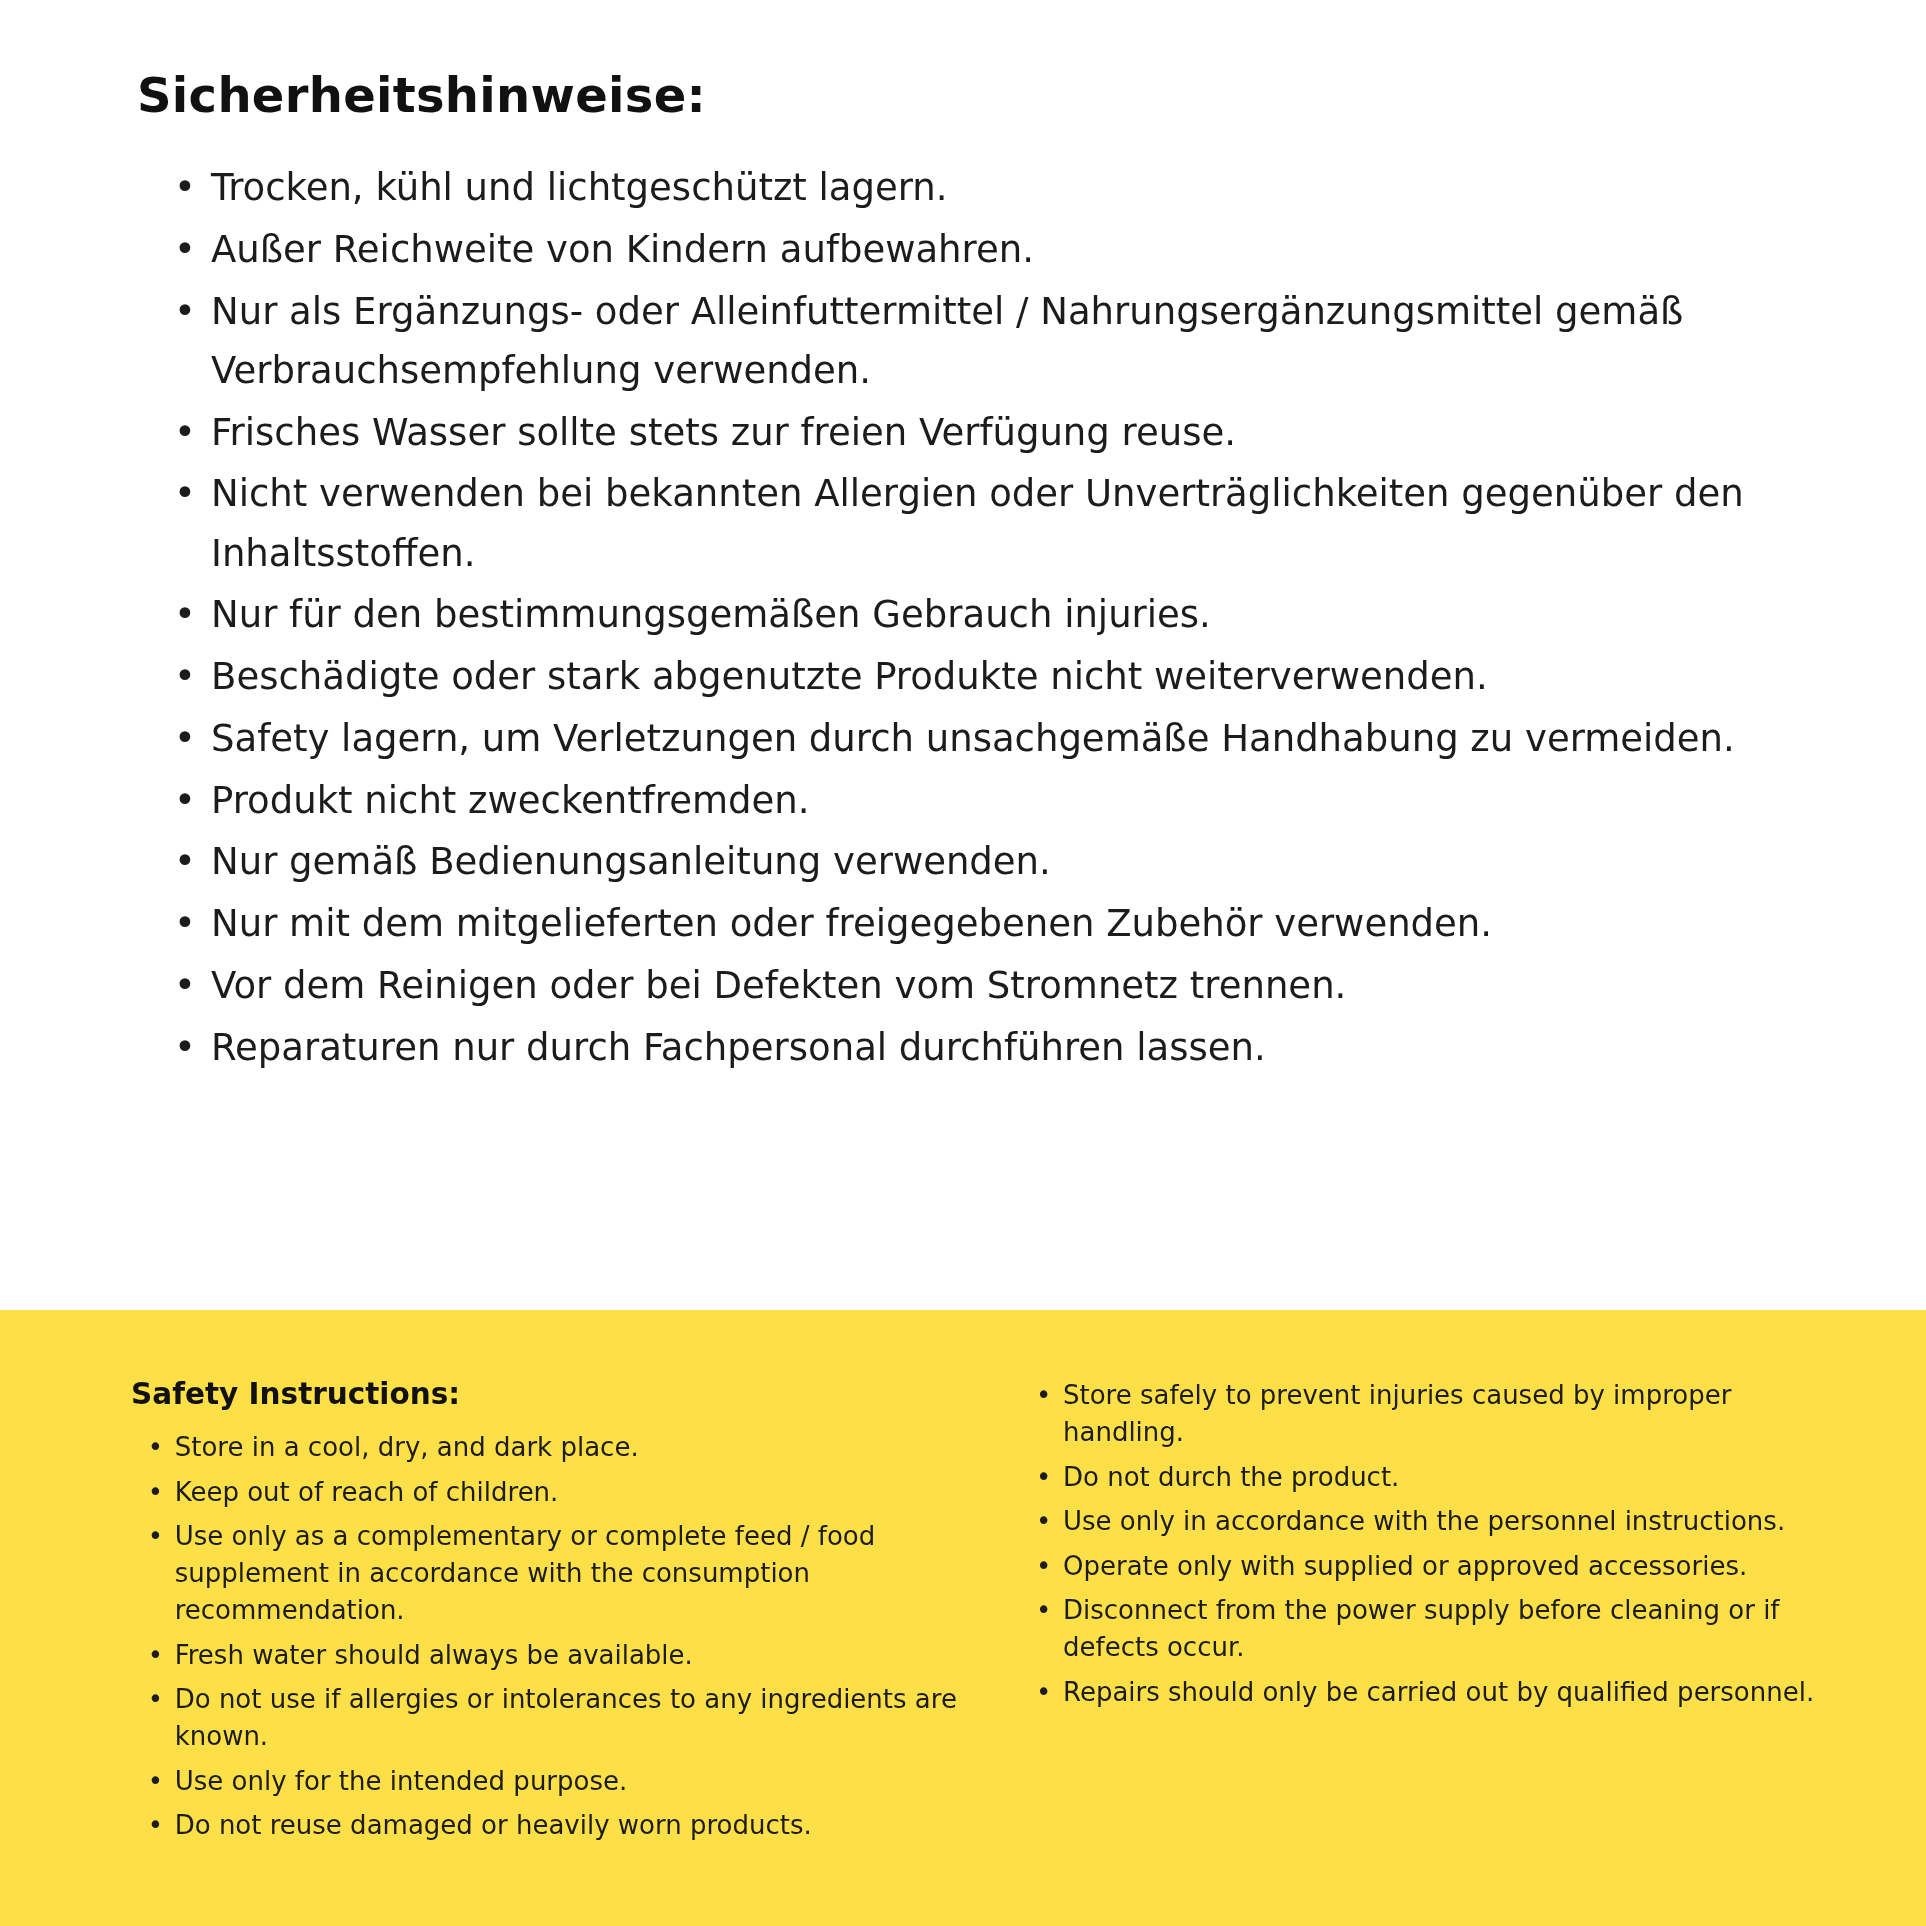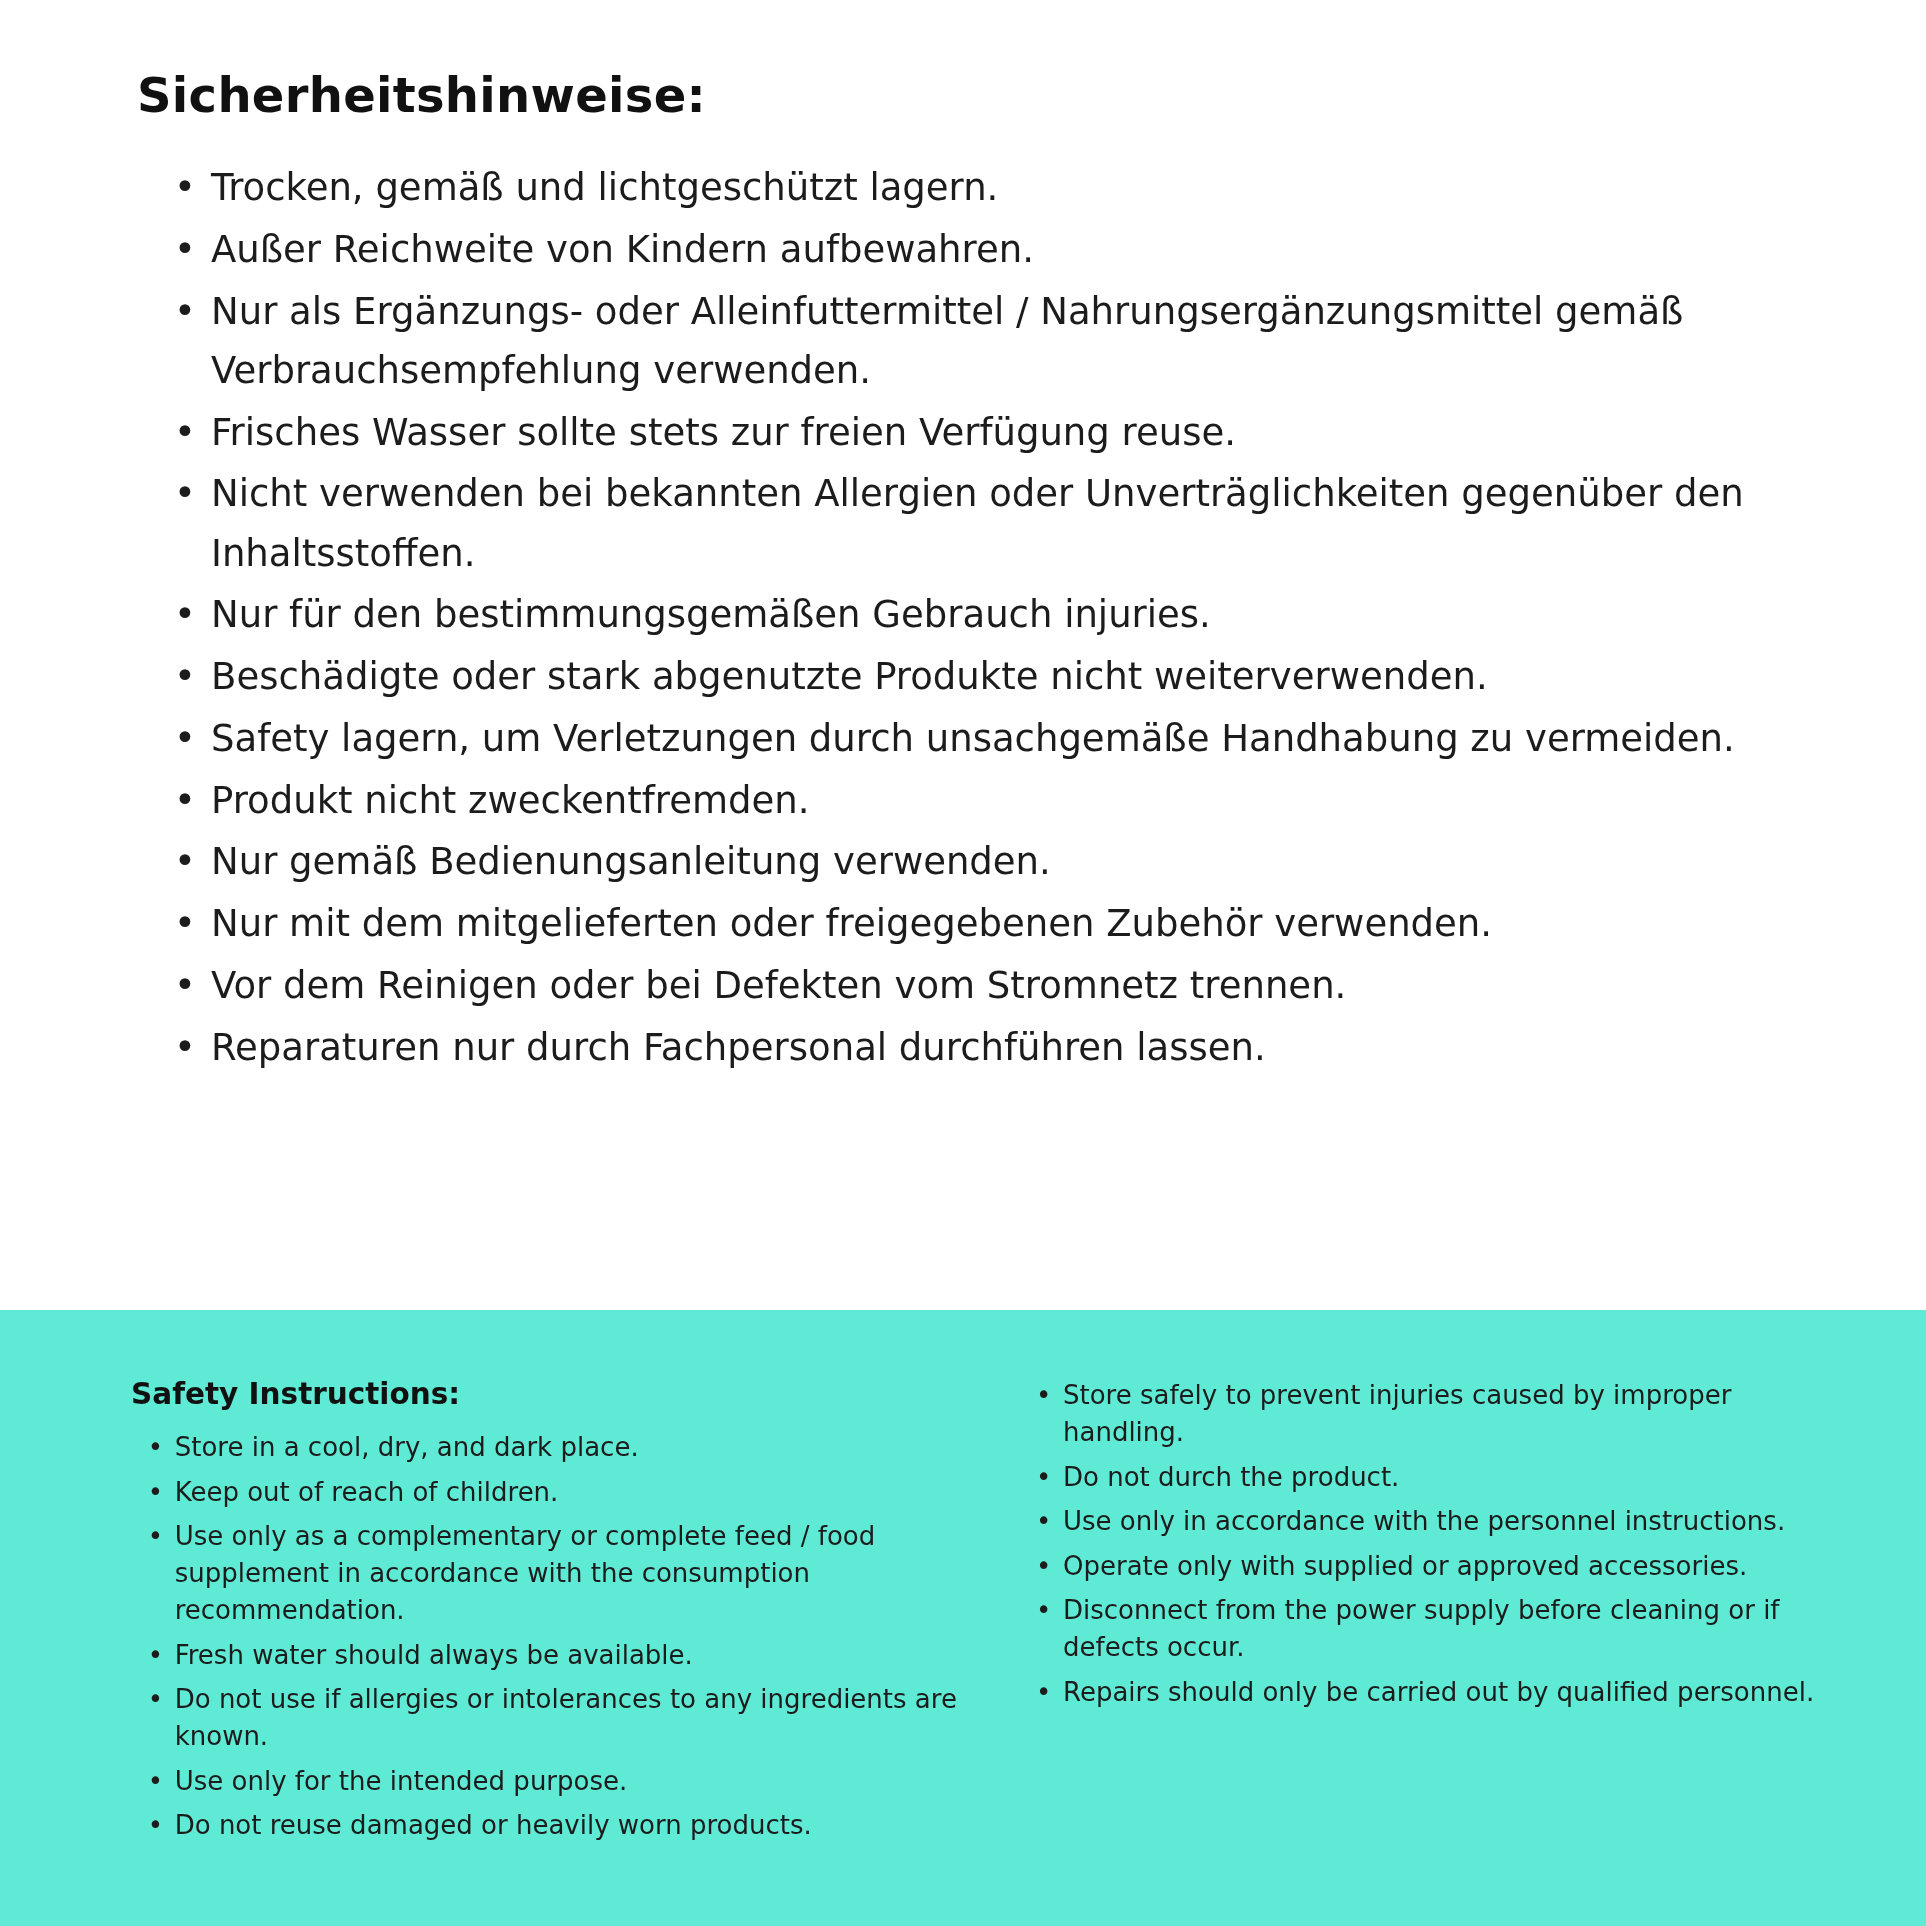--- a/index.html
+++ b/index.html
@@ -60,21 +60,21 @@
     text-align: left;
   }
   .bullet-text {
     flex: 1 1 auto;
   }
 
   
   .english-section {
     flex: 1 1 auto;
     box-sizing: border-box;
-    background: #5eead4;
+    background: #fde047;
     padding: 67px 109px 0 131px;
   }
   .en-columns {
     display: grid;
     grid-template-columns: 847px 1fr;
     column-gap: 58px;
     align-items: start;
   }
   .english-heading {
     font-size: 29.5px;
@@ -100,21 +100,21 @@
 </head>
 <body>
 
 <div class="page">
 
   <section class="german-section">
     <h1 class="german-heading">Sicherheitshinweise:</h1>
     <ul class="bullet-list">
       <li class="bullet-item">
         <span class="bullet-glyph">•</span>
-        <span class="bullet-text">Trocken, gemäß und lichtgeschützt lagern.</span>
+        <span class="bullet-text">Trocken, kühl und lichtgeschützt lagern.</span>
       </li>
       <li class="bullet-item">
         <span class="bullet-glyph">•</span>
         <span class="bullet-text">Außer Reichweite von Kindern aufbewahren.</span>
       </li>
       <li class="bullet-item">
         <span class="bullet-glyph">•</span>
         <span class="bullet-text">Nur als Ergänzungs- oder Alleinfuttermittel / Nahrungsergänzungsmittel gemäß Verbrauchsempfehlung verwenden.</span>
       </li>
       <li class="bullet-item">

